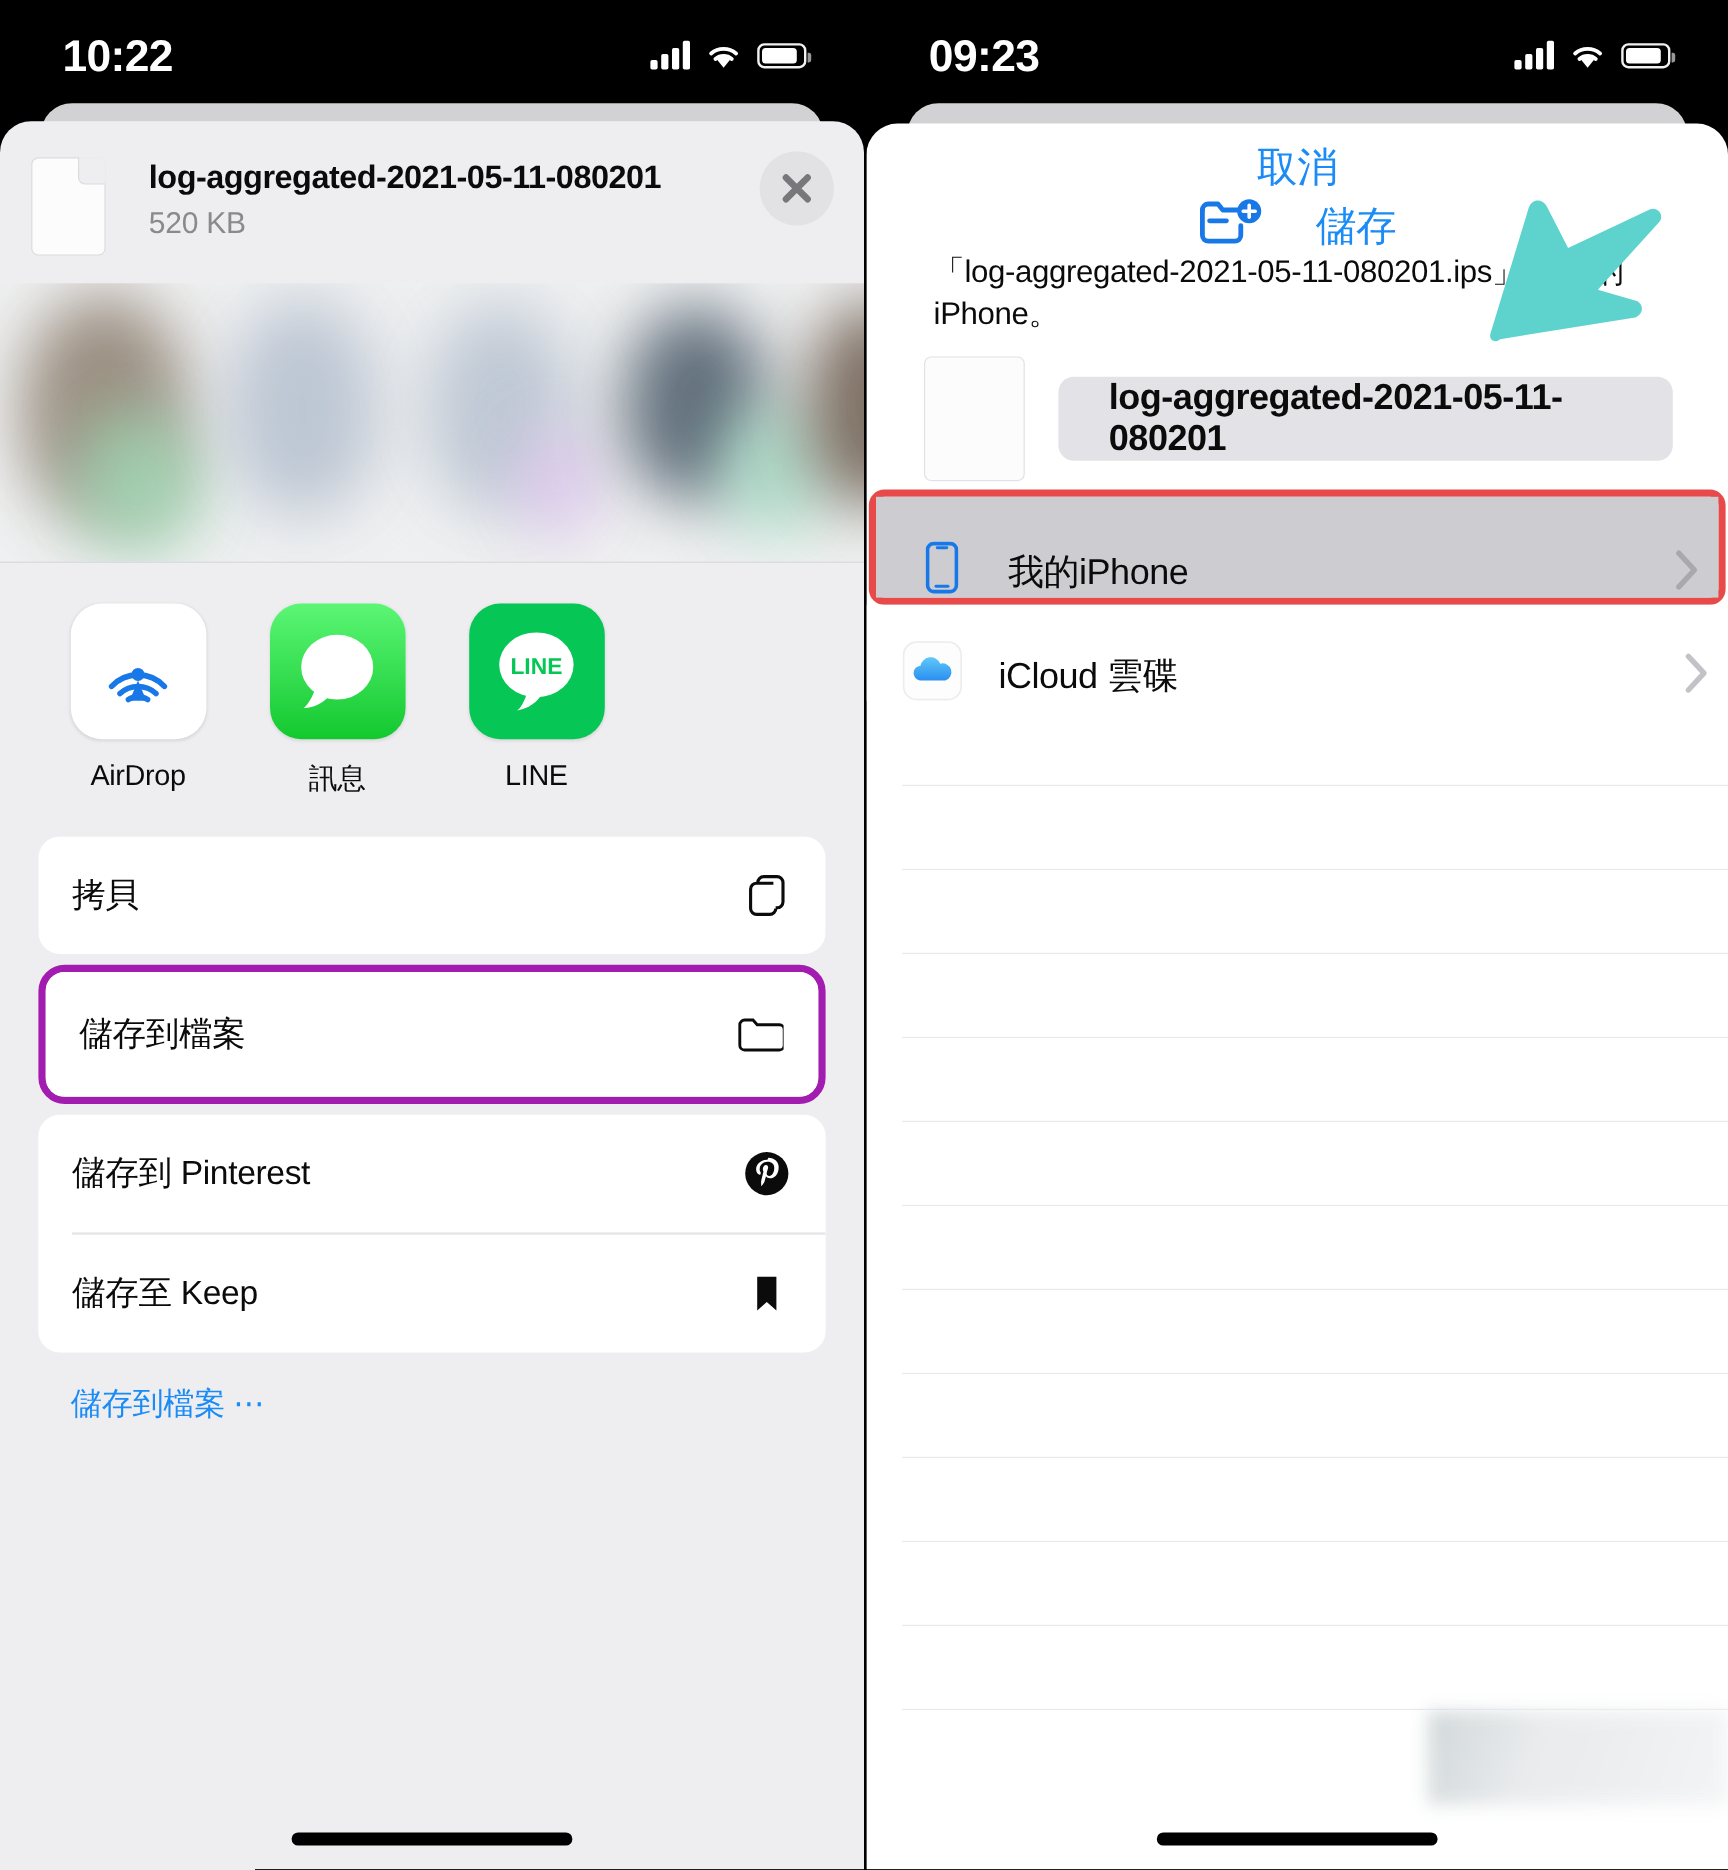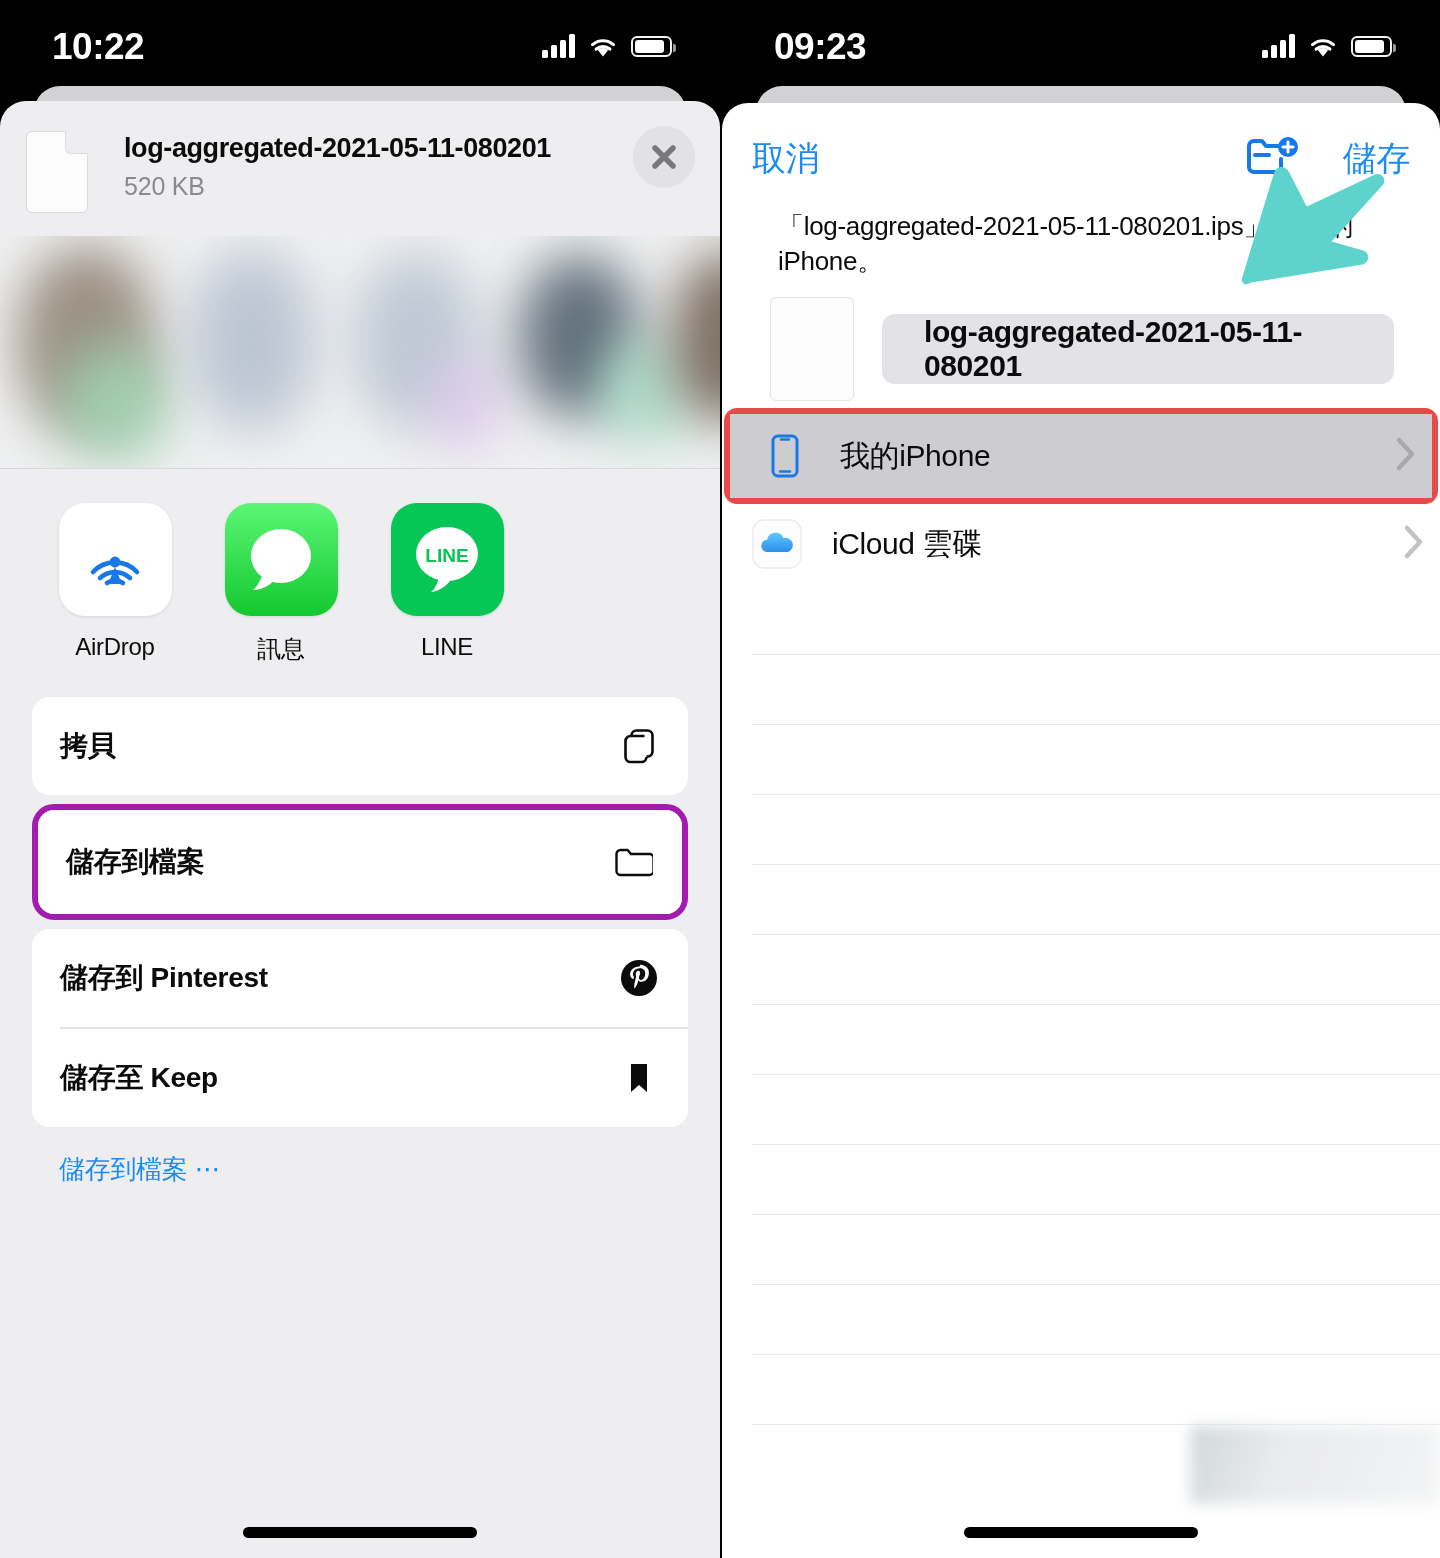--- a/index.html
+++ b/index.html
@@ -86,21 +86,21 @@
               box-shadow: 0 1px 3px rgba(0,0,0,.10); }
   .app-label { margin-top: 17px; font-size: 24px; color:#0b0b0c; letter-spacing:-0.3px; white-space:nowrap;}
 
   .ic-airdrop { background:#fff; display:flex; align-items:center; justify-content:center;}
   .ic-messages { background: linear-gradient(180deg,#5bf675 0%, #13c82f 100%); display:flex;align-items:center;justify-content:center;}
   .ic-line { background:#06c755; display:flex;align-items:center;justify-content:center;}
   .ic-messenger { background:#fff; display:flex;align-items:center;justify-content:center;}
 
   
   .actions { padding: 23px 32px 0 32px; }
-  .group { background:#fff; border-radius: 18px; overflow:hidden;font-weight:bold; }
+  .group { background:#fff; border-radius: 18px; overflow:hidden; }
   .act-row {
     height: 98px; display:flex; align-items:center; justify-content:space-between;
     padding: 0 28px; cursor:pointer; background:#fff;
   }
   .act-label { font-size: 28px; color:#0b0b0c; letter-spacing:-0.3px; }
   .act-icon { width: 42px; height: 42px; display:flex;align-items:center;justify-content:center;}
   .sep { height:1.5px; background:#e4e4e8; margin-left:28px; }
 
   .hl-box { border: 6px solid #a21caf; border-radius: 22px; margin: 9px 0; }
   .hl-box .group { border-radius: 16px; }
@@ -119,40 +119,41 @@
     position:absolute; left: 34px; right: 34px; top: 86px; height: 40px;
     background:#d2d2d4; border-radius: 26px 26px 0 0;
   }
   .sheet-r {
     position:absolute; left:0; right:0; top: 103px; bottom:0;
     background:#fff; border-radius: 26px 26px 0 0; overflow:hidden;
   }
   .nav {
     height: 98px; display:flex; align-items:center; justify-content:space-between;
     padding: 14px 30px 0 30px;
+    flex-direction: column;
   }
   .nav-cancel { font-size: 34px; color:#1b8cf5; letter-spacing:-0.4px; cursor:pointer; }
   .nav-right { display:flex; align-items:center; gap: 42px; }
   .nav-save { font-size: 34px; color:#1b8cf5; letter-spacing:-0.4px; cursor:pointer; }
 
   .desc {
     padding: 8px 50px 0 56px; font-size: 26px; line-height: 1.33;
     color:#0b0b0c; letter-spacing:-0.3px;
   }
   .name-area { display:flex; align-items:center; padding: 18px 0 0 48px; height: 124px; }
   .thumb { width: 84px; height: 104px; background:#fcfcfd; border:1.5px solid #e2e2e6; border-radius:6px; flex:none;}
   .name-chip {
     margin-left: 28px; flex:1; margin-right: 46px; background:#e3e3e7; border-radius: 13px;
     height: 70px; display:flex; align-items:center; padding-left: 42px;
     font-size: 30px; font-weight: bold; color:#0b0b0c; letter-spacing:-0.4px; cursor:text;
   }
 
   .loc-list { margin-top: 6px; }
   .loc-row {
-    height: 80px; display:flex; align-items:center; padding: 0 15px 0 30px; cursor:pointer;
+    height: 80px; display:flex; align-items:flex-end; padding: 0 15px 0 30px; cursor:pointer;
     background:#fff;
   }
   .loc-row.selected { background:#cdcdd1; }
   .loc-icon { width: 50px; height: 50px; flex:none; display:flex;align-items:center;justify-content:center;}
   .loc-label { margin-left: 30px; font-size: 30px; color:#0b0b0c; letter-spacing:-0.4px; flex:1; }
   .chev { color:#b3b3b8; }
 
   .hl-row-wrap { border: 6px solid #e84a4a; border-radius: 13px; margin: 0 2px; }
   .hl-row-wrap .loc-row { height: 84px; }
 

